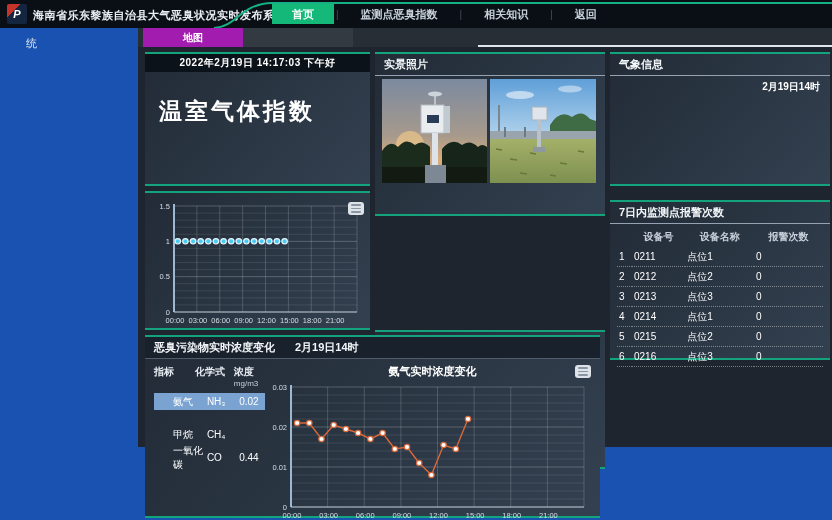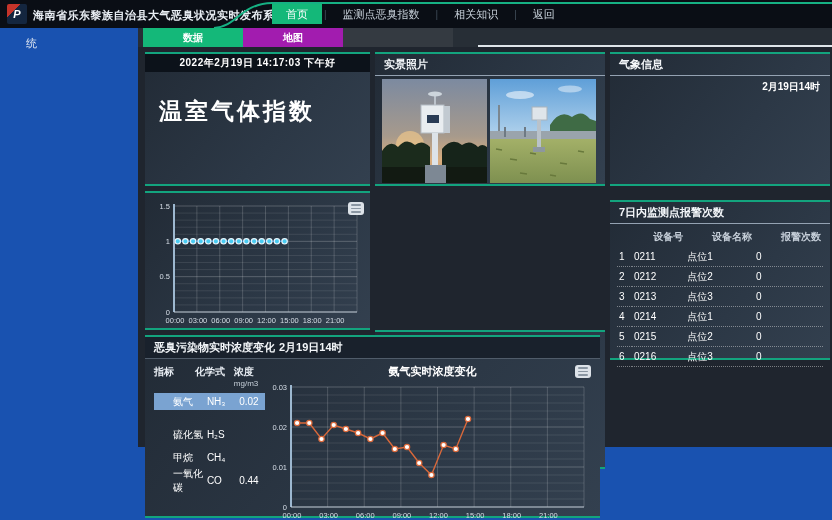--- a/index.html
+++ b/index.html
@@ -10,42 +10,42 @@
   }
   
   .topbar{position:absolute;left:0;top:0;width:832px;height:28px;background:#0a0e15;z-index:9}
   .logo{position:absolute;left:7px;top:4px;width:20px;height:20px;border-radius:2px;
     background:linear-gradient(135deg,#c5342a 0%,#c5342a 34%,#14263f 34%);
     display:flex;align-items:center;justify-content:center}
   .logo span{color:#fff;font-size:11px;font-weight:bold;font-style:italic}
   .app-title{position:absolute;left:33px;top:8px;font-size:11px;font-weight:bold;color:#e9eef4;letter-spacing:.5px;white-space:nowrap}
   .curve{position:absolute;left:0;top:0;width:832px;height:28px;pointer-events:none}
   .nav{position:absolute;left:272px;top:4px;height:20px;display:flex;align-items:center;z-index:10}
-  .nav-item{color:#c8d1da;font-size:11px;font-weight:normal;padding:3px 14px;line-height:14px;cursor:pointer;white-space:nowrap}
+  .nav-item{color:#c8d1da;font-size:11px;font-weight:bold;padding:3px 20px;line-height:14px;cursor:pointer;white-space:nowrap}
   .nav-item.active{background:#14b879;color:#fff}
   .nav-sep{color:#414d59;font-size:10px;padding:0 2px}
   
   .sidebar{position:absolute;left:0;top:28px;width:138px;height:492px;background:#1952b0}
   .sidebar-label{padding:8px 0 0 26px;color:#e2e9f3;font-size:11px}
   .main-bg{position:absolute;left:138px;top:28px;width:694px;height:419px;background:#1f252e}
   
   .tabrow{position:absolute;left:138px;top:28px;width:694px;height:19px;background:#272e36;display:flex;padding-left:5px;box-sizing:border-box;z-index:5}
   .tabrow::after{content:"";position:absolute;left:340px;right:0;bottom:0;height:2px;background:#dfe5ea}
   .tab{width:100px;height:19px;line-height:19px;text-align:center;font-size:10px;font-weight:bold;color:#fff;cursor:pointer}
   .tab.active{background:#14b879}
   .tab.inactive{background:#a21caf}
   .tab-filler{width:110px;height:19px;background:#343a41}
   
   .panel{position:absolute;box-sizing:border-box;
     background:linear-gradient(130deg,#222b36 0%,#2c3846 60%,#33404f 100%);
     border-top:2px solid #13a47e;border-bottom:2px solid #13a47e;z-index:4}
   .panel-title{font-size:11px;font-weight:bold;color:#f3f6f9;padding:3px 9px;white-space:nowrap}
   .underline{border-bottom:1px solid #94a2b2}
   .p1{left:145px;top:52px;width:225px;height:134px}
-  .p2{left:375px;top:52px;width:230px;height:134px}
+  .p2{left:375px;top:52px;width:230px;height:164px}
   .p3{left:610px;top:52px;width:220px;height:134px}
   .p4{left:145px;top:191px;width:225px;height:139px}
   .p5{left:375px;top:191px;width:230px;height:139px}
   .p6{left:610px;top:200px;width:220px;height:160px}
   .p7{left:145px;top:335px;width:455px;height:183px}
   
   .date-strip{background:#0c121a;color:#fff;font-size:10px;font-weight:bold;text-align:center;padding:2px 0;letter-spacing:.5px}
   .big-title{color:#fff;font-size:23px;font-weight:bold;padding:24px 0 0 14px;letter-spacing:3px}
   
   .photos{display:flex;gap:3px;padding:3px 7px}
@@ -54,24 +54,24 @@
   .weather-time{text-align:right;padding:4px 10px 0 0;color:#fff;font-size:10px;font-weight:bold}
   
   .chart-wrap{position:relative}
   svg text{font-family:"Liberation Sans","DejaVu Sans",sans-serif}
   .tk{fill:#d8dfe8;font-size:7.5px}
   .menu-icon{position:absolute;width:16px;height:13px;background:#dde3e9;border-radius:3px;
     display:flex;flex-direction:column;justify-content:center;gap:2px;padding:0 3px;box-sizing:border-box;cursor:pointer}
   .menu-icon i{display:block;height:1.5px;background:#8a96a2;border-radius:1px}
   
   .alarm-table{width:calc(100% - 14px);margin:3px 7px 0 7px;border-collapse:collapse;font-size:10px;color:#fff}
-  .alarm-table th{color:#c6cfd9;text-align:right;font-weight:bold;padding:3px 2px}
+  .alarm-table th{color:#c6cfd9;text-align:center;font-weight:bold;padding:3px 2px}
   .alarm-table td{padding:2.5px 2px;border-bottom:1px dotted rgba(255,255,255,.4)}
   
-  .p7-titlebar{background:#19212c;display:flex;gap:4px;border-bottom:1px solid #505c6a}
+  .p7-titlebar{background:#19212c;display:flex;gap:20px;border-bottom:1px solid #505c6a}
   .p7-body{display:flex;padding-top:2px}
   .ptable{width:120px;padding:4px 0 0 9px;box-sizing:border-box;font-size:10px;color:#fff}
   .pt-head{display:flex;font-weight:bold;color:#e8edf3;margin-bottom:5px}
   .pt-c1{width:42px}.pt-c2{width:40px}.pt-c3{width:32px}
   .unit{display:block;font-size:8px;font-weight:normal;color:#c7d0da}
   .prow{display:flex;align-items:center;height:17px;margin-bottom:6px;padding-left:19px}
   .prow.hl{background:#7aa3d1;margin-bottom:16px}
   .chart3-wrap{flex:1;position:relative}
   .chart3-head{text-align:center;color:#fff;font-weight:bold;font-size:11px;padding:3px 0 1px 0}
 </style>
@@ -95,21 +95,20 @@
       <span class="nav-sep">|</span>
       <div class="nav-item">返回</div>
     </div>
 </div>
 
 <div class="sidebar">
   <div class="sidebar-label">统</div>
 </div>
 <div class="main-bg"></div>
 <div class="tabrow" id="tabs">
-    <div class="tab active">数据</div>
     <div class="tab inactive">地图</div>
     <div class="tab-filler"></div>
   </div>
 
 <div class="panel p1">
   <div class="date-strip">2022年2月19日  14:17:03 下午好</div>
   <div class="big-title">温室气体指数</div>
 </div>
 
 <div class="panel p2">
@@ -350,25 +349,20 @@
         <span class="pt-c3">
           <span>浓度</span>
           <span class="unit">mg/m3</span>
         </span>
       </div>
       <div id="prow-list">
           <div class="prow hl">
             <span class="pt-c1">氨气</span>
             <span class="pt-c2">NH₃</span>
             <span class="pt-c3">0.02</span>
-          </div>
-          <div class="prow">
-            <span class="pt-c1">硫化氢</span>
-            <span class="pt-c2">H₂S</span>
-            <span class="pt-c3"></span>
           </div>
           <div class="prow">
             <span class="pt-c1">甲烷</span>
             <span class="pt-c2">CH₄</span>
             <span class="pt-c3"></span>
           </div>
           <div class="prow">
             <span class="pt-c1">一氧化碳</span>
             <span class="pt-c2">CO</span>
             <span class="pt-c3">0.44</span>

